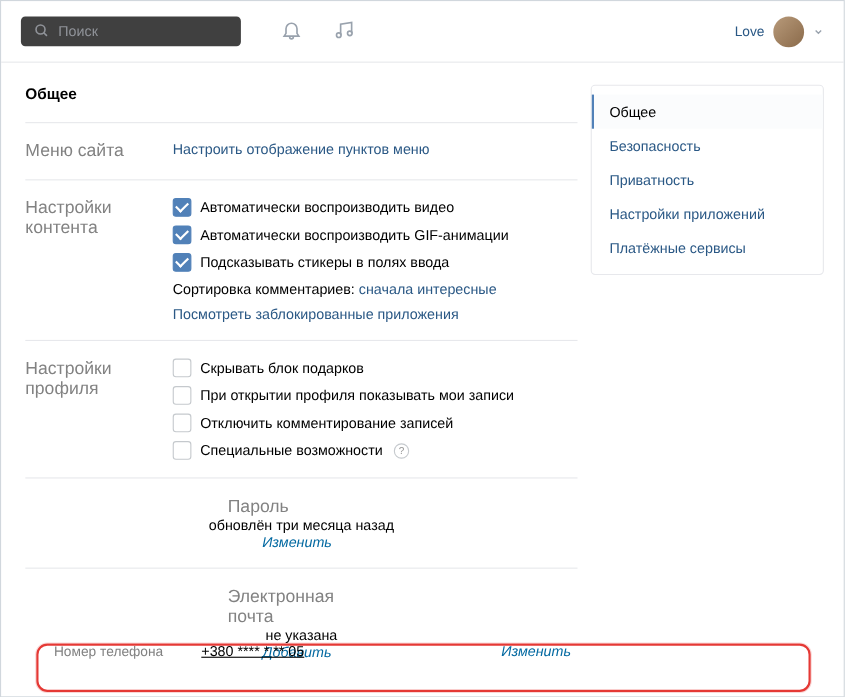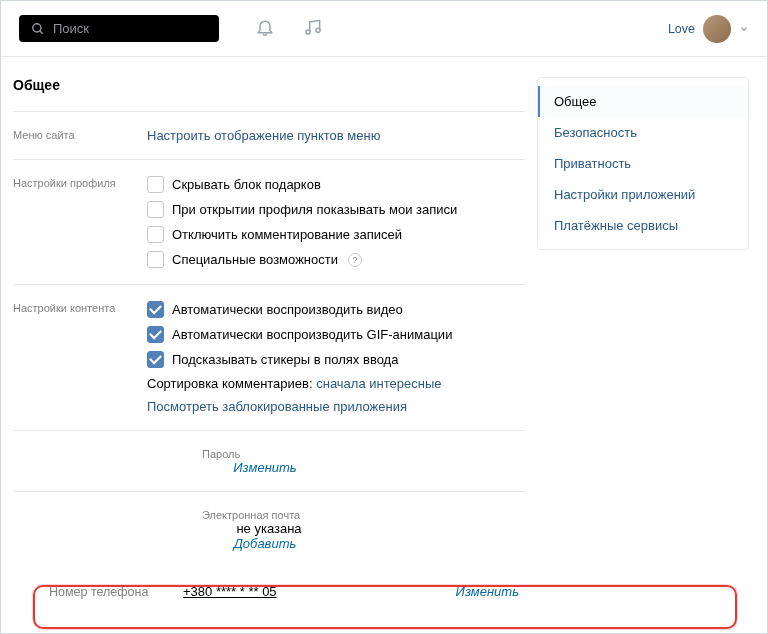--- a/index.html
+++ b/index.html
@@ -1,33 +1,33 @@
 <!DOCTYPE html>
 <html><head>
 <meta charset="utf-8">
 <style>
 * { box-sizing: border-box; margin: 0; padding: 0; }
 body { font-family: -apple-system, BlinkMacSystemFont, Arial, sans-serif; font-size: 13px; color: #000; background: #fff; }
 .wrap { width: 768px; height: 634px; border: 1px solid #d1d7dd; position: relative; }
 .header { height: 56px; border-bottom: 1px solid #e7e8ec; display: flex; align-items: center; padding: 0 18px; }
-.search { display: flex; align-items: center; background: #000000; border-radius: 4px; padding: 6px 12px; width: 200px; color: #909399; }
+.search { display: flex; align-items: flex-start; background: #404040; border-radius: 4px; padding: 6px 12px; width: 200px; color: #909399; }
 .search svg { margin-right: 8px; flex-shrink: 0; }
 .search span { color: #909399; }
 .header-icons { display: flex; margin-left: 36px; gap: 28px; }
 .header-icons .icon { color: #909399; cursor: pointer; }
 .user { margin-left: auto; display: flex; align-items: center; gap: 8px; cursor: pointer; }
 .user-name { color: #2a5885; font-size: 12.5px; }
 .avatar { width: 28px; height: 28px; border-radius: 50%; background: linear-gradient(135deg,#b89a7a,#8a6a4a); }
 .chev { color: #909399; }
-.body { display: flex; padding: 20px 18px 0 12px; }
+.body { display: flex; padding: 20px 18px 0 22px; }
 .main { flex: 1; padding-right: 12px; }
 h2 { font-size: 14px; font-weight: 600; color: #000; margin-bottom: 18px; }
 .row { display: flex; padding: 16px 0; border-top: 1px solid #e7e8ec; }
 .row:first-of-type { margin-top: 4px; }
-.label { width: 134px; flex-shrink: 0; color: #828282; font-size: 11px; padding-top: 1px; }
+.label { width: 134px; flex-shrink: 0; color: #828282; font-size: 16px; padding-top: 1px; }
 .content { flex: 1; }
 .link { color: #2a5885; cursor: pointer; }
 .inline-link { color: #2a5885; cursor: pointer; }
 .check-row { display: flex; align-items: center; gap: 8px; margin-bottom: 8px; color: #000; }
 .check-row:last-child { margin-bottom: 0; }
 .cbox { width: 17px; height: 17px; border: 1px solid #c5c9cd; border-radius: 3px; flex-shrink: 0; display: flex; align-items: center; justify-content: center; }
 .cbox.checked { background: #5181b8; border-color: #5181b8; }
 .cbox.checked::after { content: ""; width: 9px; height: 5px; border: 2px solid #fff; border-top: 0; border-right: 0; transform: rotate(-45deg) translate(1px,-1px); }
 .help { width: 14px; height: 14px; border: 1px solid #c5c9cd; border-radius: 50%; display: inline-flex; align-items: center; justify-content: center; font-size: 9px; color: #939393; margin-left: 2px; }
 .text-line { margin-bottom: 8px; color: #000; }
@@ -80,20 +80,40 @@
   <div class="body">
     <div class="main">
       <h2>Общее</h2>
 
       <div class="row">
         <div class="label">Меню сайта</div>
         <div class="content"><span class="link">Настроить отображение пунктов меню</span></div>
       </div>
 
       <div class="row">
+        <div class="label">Настройки контента</div>
+        <div class="content">
+          <div class="check-row">
+              <span class="cbox checked"></span>
+              <span>Автоматически воспроизводить видео</span>
+            </div>
+          <div class="check-row">
+              <span class="cbox checked"></span>
+              <span>Автоматически воспроизводить GIF-анимации</span>
+            </div>
+          <div class="check-row">
+              <span class="cbox checked"></span>
+              <span>Подсказывать стикеры в полях ввода</span>
+            </div>
+          <div class="text-line"><span>Сортировка комментариев: </span><span class="inline-link">сначала интересные</span></div>
+          <div><span class="link">Посмотреть заблокированные приложения</span></div>
+        </div>
+      </div>
+
+      <div class="row">
         <div class="label">Настройки профиля</div>
         <div class="content">
           <div class="check-row">
               <span class="cbox"></span>
               <span>Скрывать блок подарков</span>
             </div>
           <div class="check-row">
               <span class="cbox"></span>
               <span>При открытии профиля показывать мои записи</span>
             </div>
@@ -102,42 +122,23 @@
               <span>Отключить комментирование записей</span>
             </div>
           <div class="check-row">
               <span class="cbox"></span>
               <span>Специальные возможности</span>
               <span class="help">?</span>
             </div>
         </div>
       </div>
 
-      <div class="row">
-        <div class="label">Настройки контента</div>
-        <div class="content">
-          <div class="check-row">
-              <span class="cbox checked"></span>
-              <span>Автоматически воспроизводить видео</span>
-            </div>
-          <div class="check-row">
-              <span class="cbox checked"></span>
-              <span>Автоматически воспроизводить GIF-анимации</span>
-            </div>
-          <div class="check-row">
-              <span class="cbox checked"></span>
-              <span>Подсказывать стикеры в полях ввода</span>
-            </div>
-          <div class="text-line"><span>Сортировка комментариев: </span><span class="inline-link">сначала интересные</span></div>
-          <div><span class="link">Посмотреть заблокированные приложения</span></div>
-        </div>
-      </div>
-
       <div class="row row3">
         <div class="label">Пароль</div>
+        <div class="value">обновлён три месяца назад</div>
         <div class="action">Изменить</div>
       </div>
 
       <div class="row row3">
         <div class="label">Электронная почта</div>
         <div class="value">не указана</div>
         <div class="action">Добавить</div>
       </div>
     </div>
 

